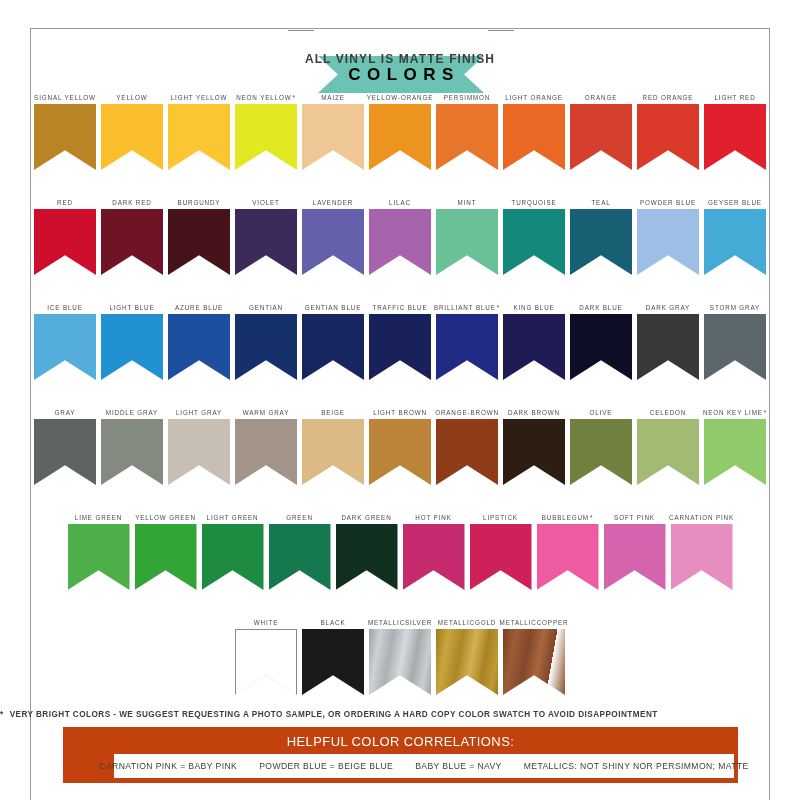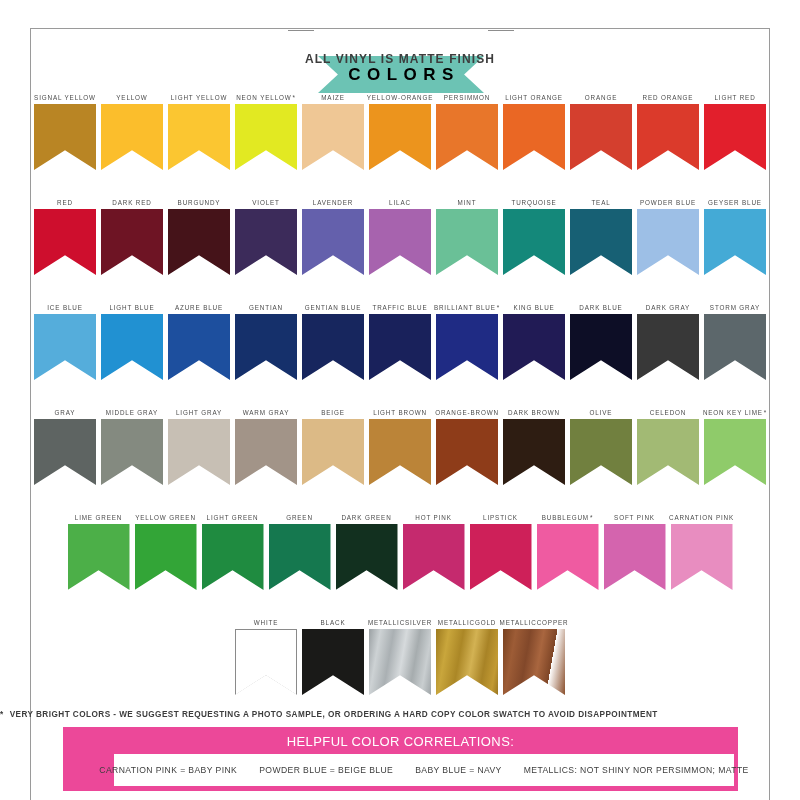--- a/index.html
+++ b/index.html
@@ -156,37 +156,37 @@
   }
   #footnote .star {
     margin-right: 6px;
   }
 
   #correlations {
     position: absolute;
     left: 63px;
     top: 727px;
     width: 675px;
-    background: #ec4899;
+    background: #c2410c;
     padding: 4px 4px 5px 4px;
     box-sizing: border-box;
   }
   #corr-title {
     color: #ffffff;
     text-align: center;
     font-size: 13px;
     letter-spacing: 0.4px;
     padding: 3px 0 5px 0;
   }
   #corr-strip {
     background: #ffffff;
     display: flex;
     align-items: center;
     justify-content: center;
-    height: 32px;
+    height: 24px;
     margin-left: 47px;
   }
   .corr-item {
     font-size: 8.6px;
     letter-spacing: 0.4px;
     color: #3d3d3d;
     padding: 0 11px;
     white-space: nowrap;
   }
   .corr-sep {

